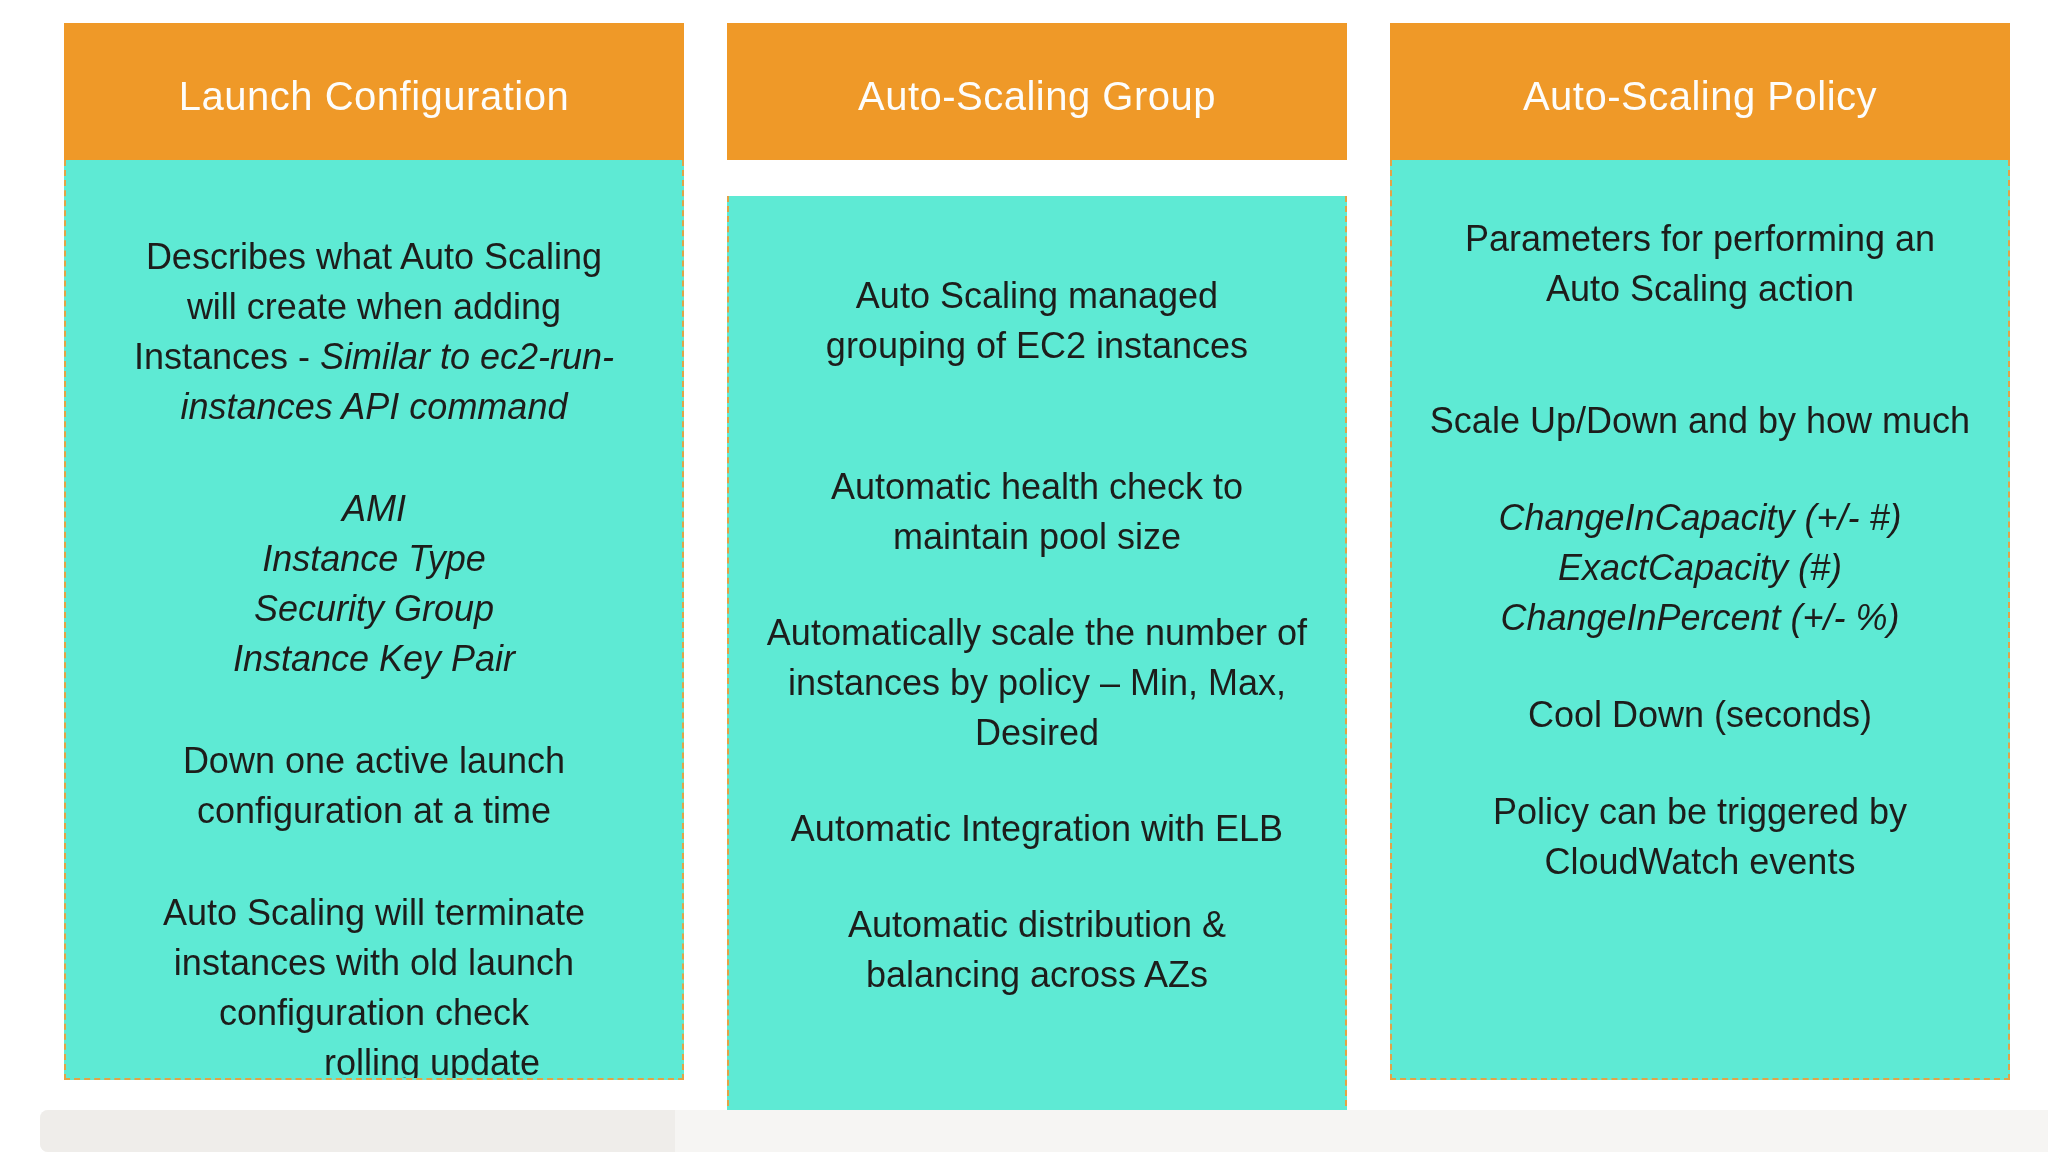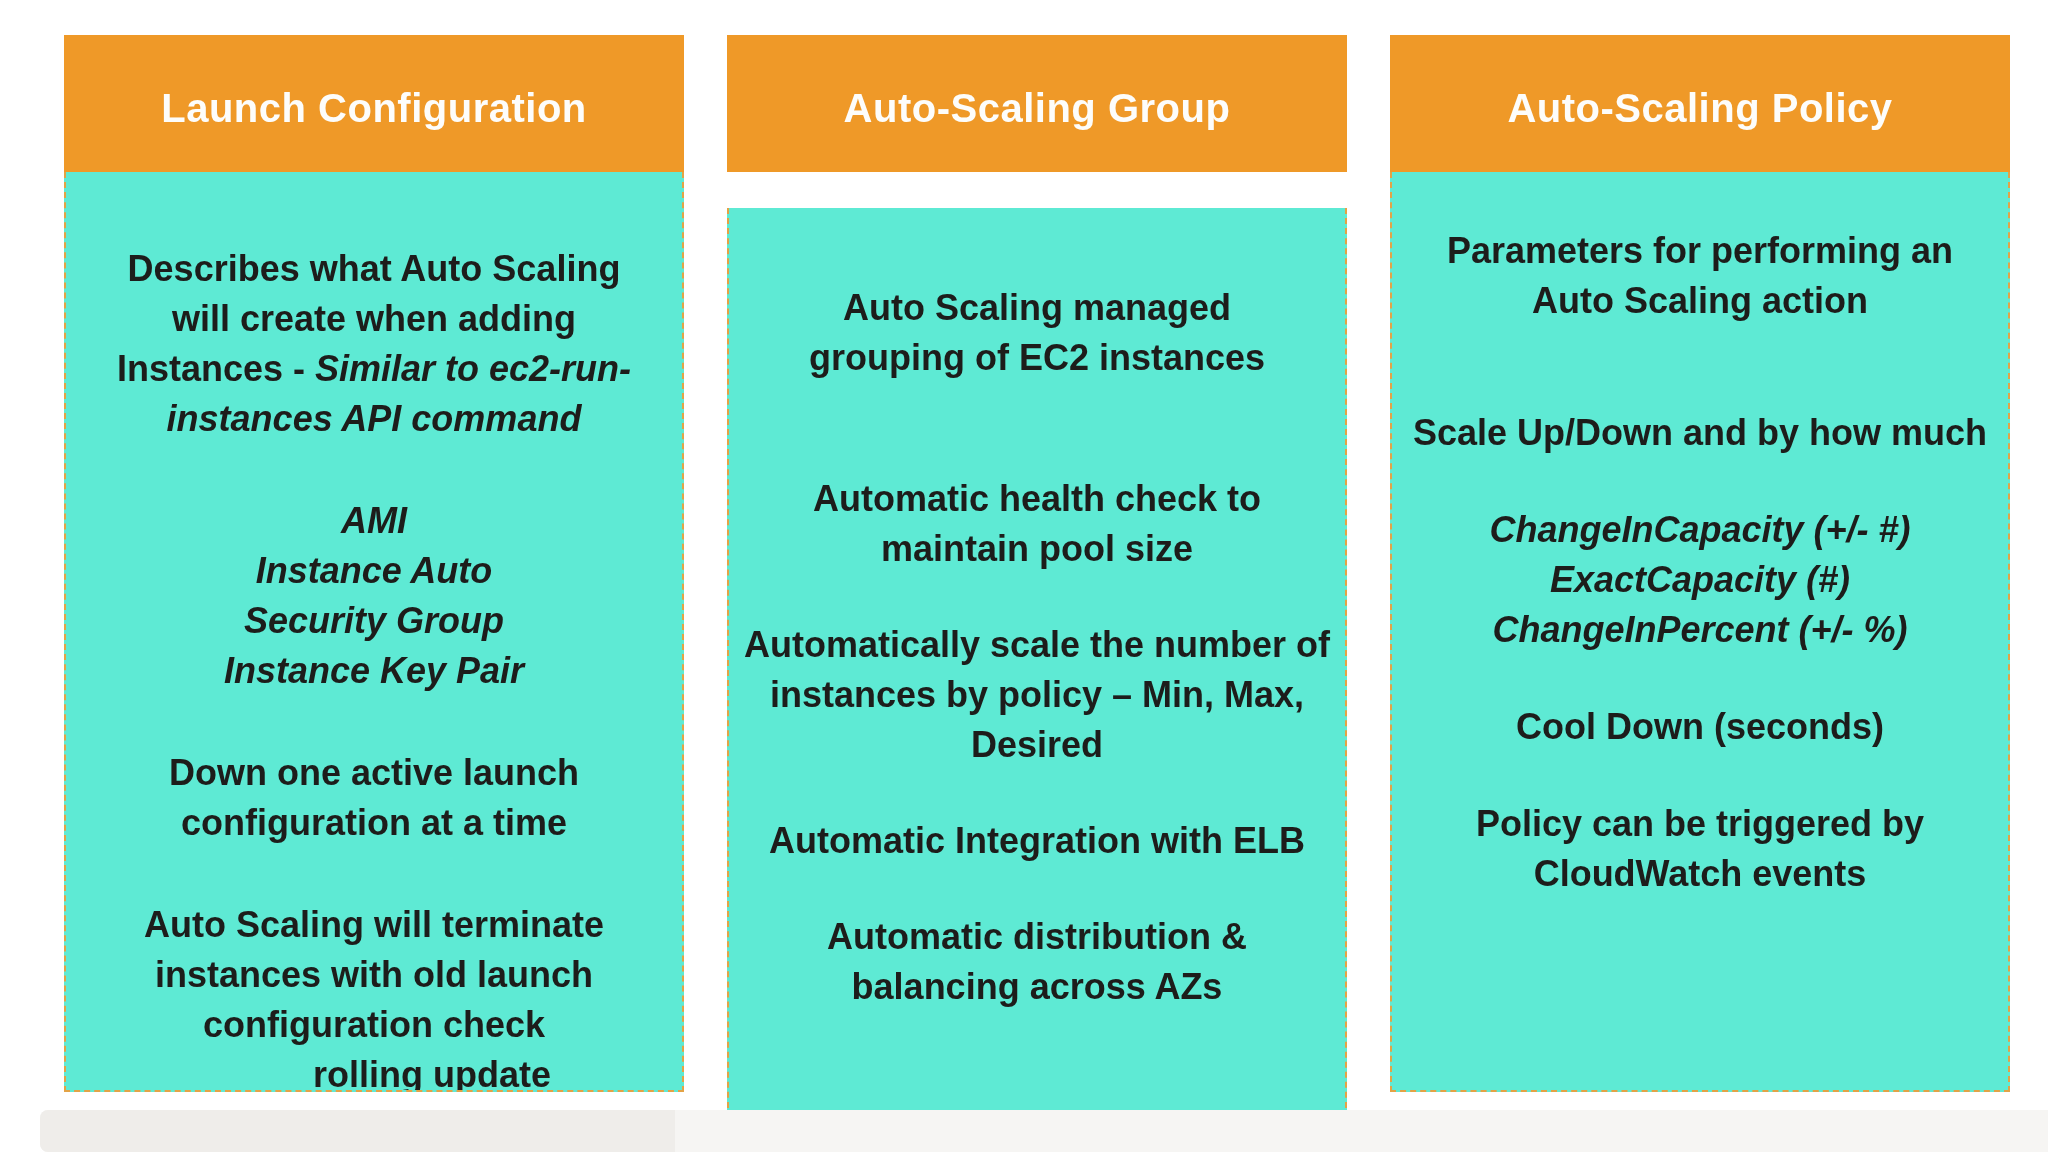--- a/index.html
+++ b/index.html
@@ -4,21 +4,21 @@
 <style>
   html, body { margin: 0; padding: 0; background: #ffffff; }
   .slide {
     position: relative;
     width: 2048px;
     height: 1152px;
     background: #ffffff;
     overflow: hidden;
     font-family: "Liberation Sans", sans-serif;
   }
-  .column { position: absolute; top: 35px; width: 620px; font-weight: bold; }
+  .column { position: absolute; top: 23px; width: 620px; }
   #col-1 { left: 64px; }
   #col-2 { left: 727px; }
   #col-3 { left: 1390px; }
 
   .col-header {
     height: 137px;
     background: #EF9928;
     color: #FDFDFB;
     display: flex;
     align-items: center;
@@ -84,21 +84,21 @@
     </header>
     <div class="col-body">
         <div class="para">
           <div class="line"><span>Describes what Auto Scaling</span></div>
           <div class="line"><span>will create when adding</span></div>
           <div class="line"><span>Instances - </span><span class="it">Similar to ec2-run-</span></div>
           <div class="line"><span class="it">instances API command</span></div>
         </div>
         <div class="para">
           <div class="line"><span class="it">AMI</span></div>
-          <div class="line"><span class="it">Instance Auto</span></div>
+          <div class="line"><span class="it">Instance Type</span></div>
           <div class="line"><span class="it">Security Group</span></div>
           <div class="line"><span class="it">Instance Key Pair</span></div>
         </div>
         <div class="para">
           <div class="line"><span>Down one active launch</span></div>
           <div class="line"><span>configuration at a time</span></div>
         </div>
         <div class="para">
           <div class="line"><span>Auto Scaling will terminate</span></div>
           <div class="line"><span>instances with old launch</span></div>

